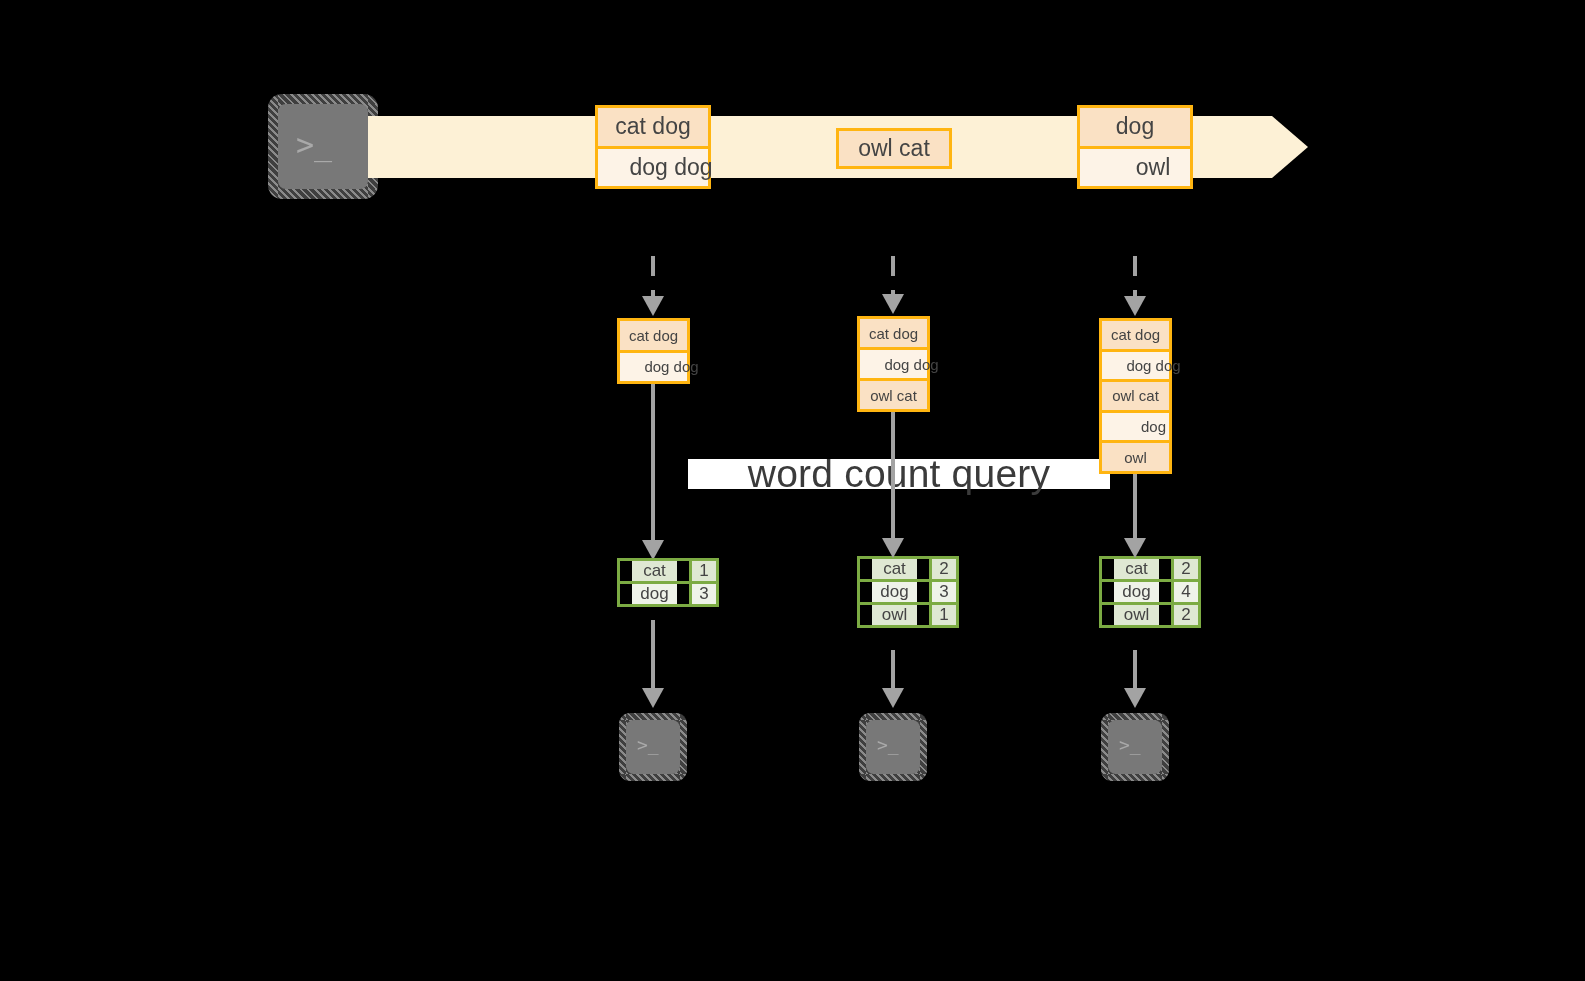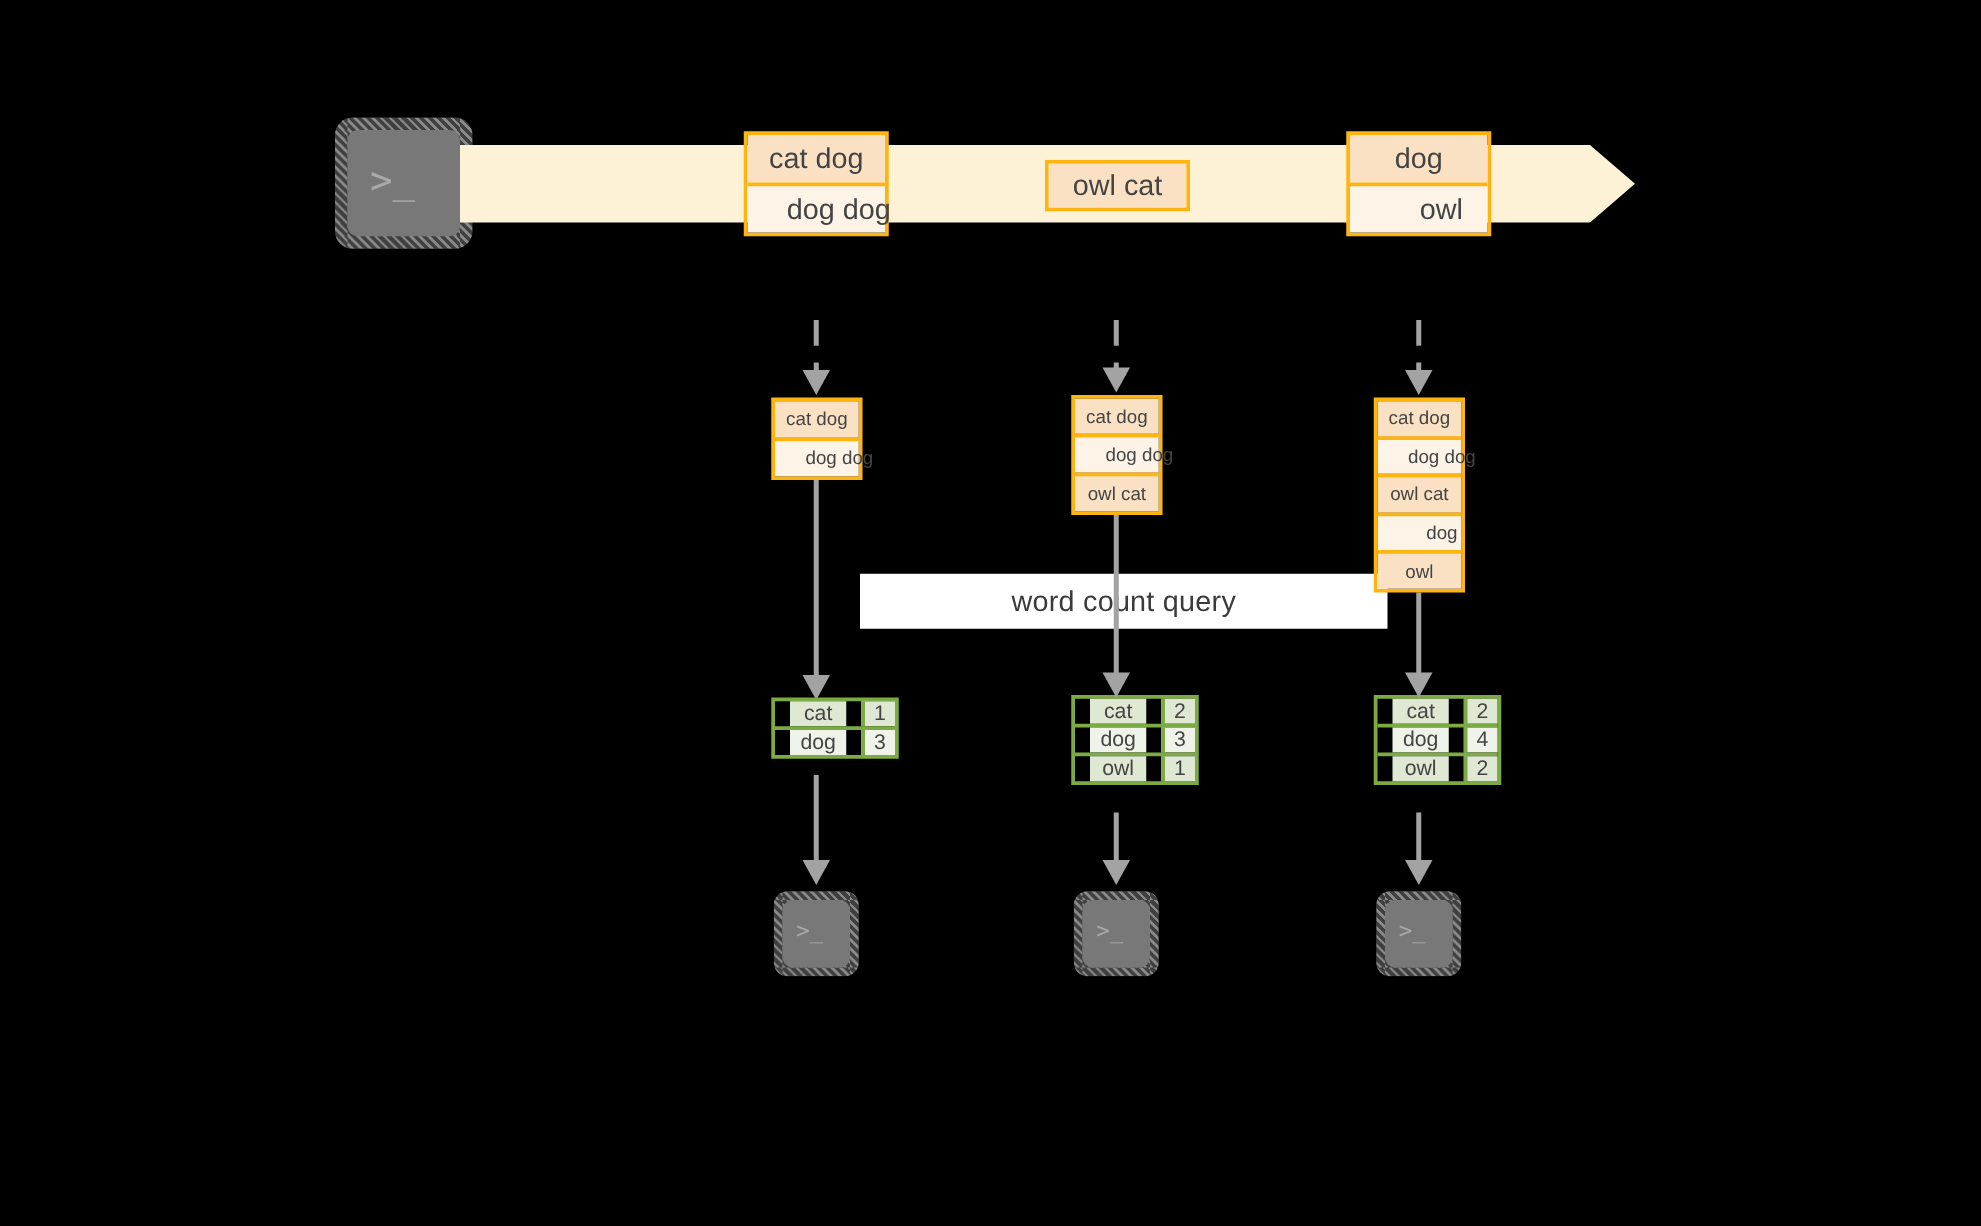--- a/index.html
+++ b/index.html
@@ -256,15 +256,15 @@
   </div>
 
   <div class="v-line" style="left:1133px; top:650px; height:42px;"></div>
   <div class="v-head" style="left:1124px; top:688px;"></div>
 
   <div class="terminal" style="left:1101px; top:713px; width:68px; height:68px; border-width:7px; border-radius:11px;">
     <div class="inner"></div>
     <div class="prompt" style="left:11px; top:16px; font-size:18px;">&gt;_</div>
   </div>
 
-  <div class="query-label" style="left:688px; top:459px; width:422px; height:44px; font-size:23px; z-index:4;">word count query</div>
+  <div class="query-label" style="left:688px; top:459px; width:422px; height:30px; font-size:39px; z-index:4;">word count query</div>
 
 </div>
 
 </body></html>

